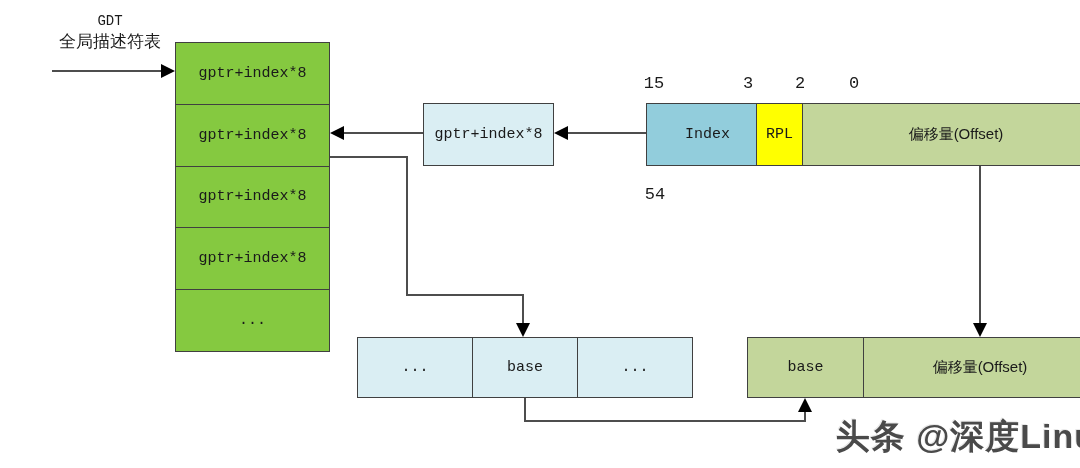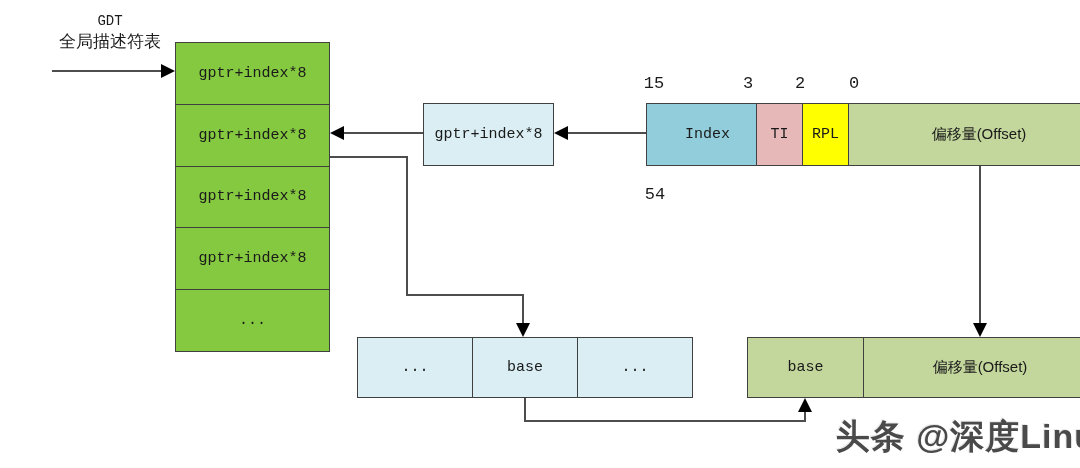--- a/index.html
+++ b/index.html
@@ -156,21 +156,20 @@
 
   <div class="abs boxed descriptor-box" style="background-color: rgb(218, 238, 243);">gptr+index*8</div>
 
   <div class="bit-label" style="left:614px; top:74px;">15</div>
   <div class="bit-label" style="left:708px; top:74px;">3</div>
   <div class="bit-label" style="left:760px; top:74px;">2</div>
   <div class="bit-label" style="left:814px; top:74px;">0</div>
 
   <div class="abs selector">
     <div class="sel-field sel-index" style="background-color: rgb(146, 205, 220); padding-left: 12px;">Index</div>
-    <div class="sel-field sel-ti" style="background-color: rgb(230, 185, 184);">TI</div>
     <div class="sel-field sel-rpl" style="background-color: rgb(255, 255, 0);">RPL</div>
     <div class="sel-field sel-offset" style="background-color: rgb(195, 214, 155);">偏移量(Offset)</div>
   </div>
 
   <div class="bit-label" style="left:615px; top:185px;">54</div>
   <div class="bit-label" style="left:1062px; top:185px;">0</div>
 
   <div class="abs segment-table">
     <div class="seg-cell seg-c0" style="background-color: rgb(218, 238, 243);">...</div>
     <div class="seg-cell seg-c1" style="background-color: rgb(218, 238, 243);">base</div>

